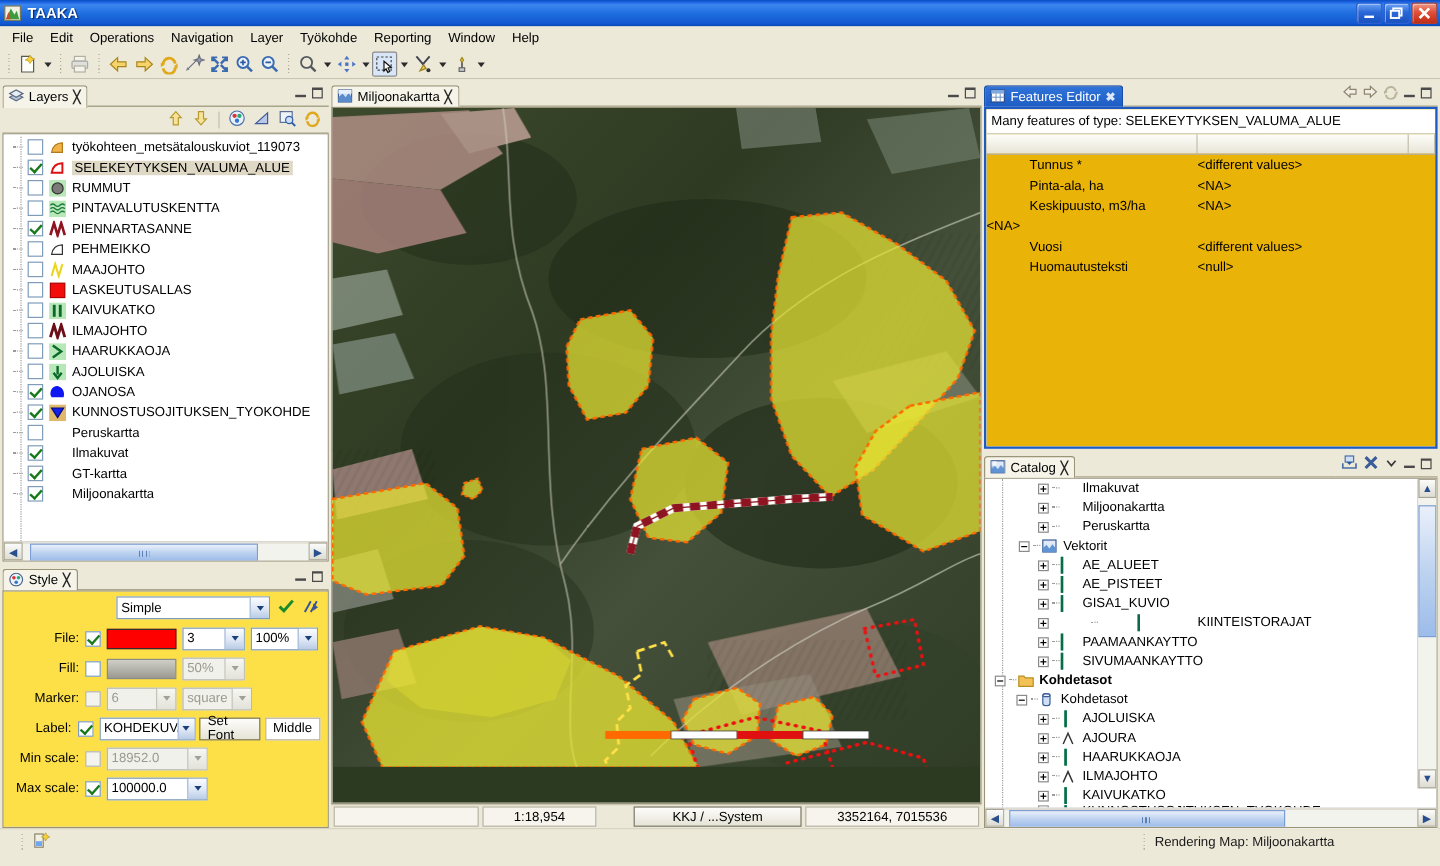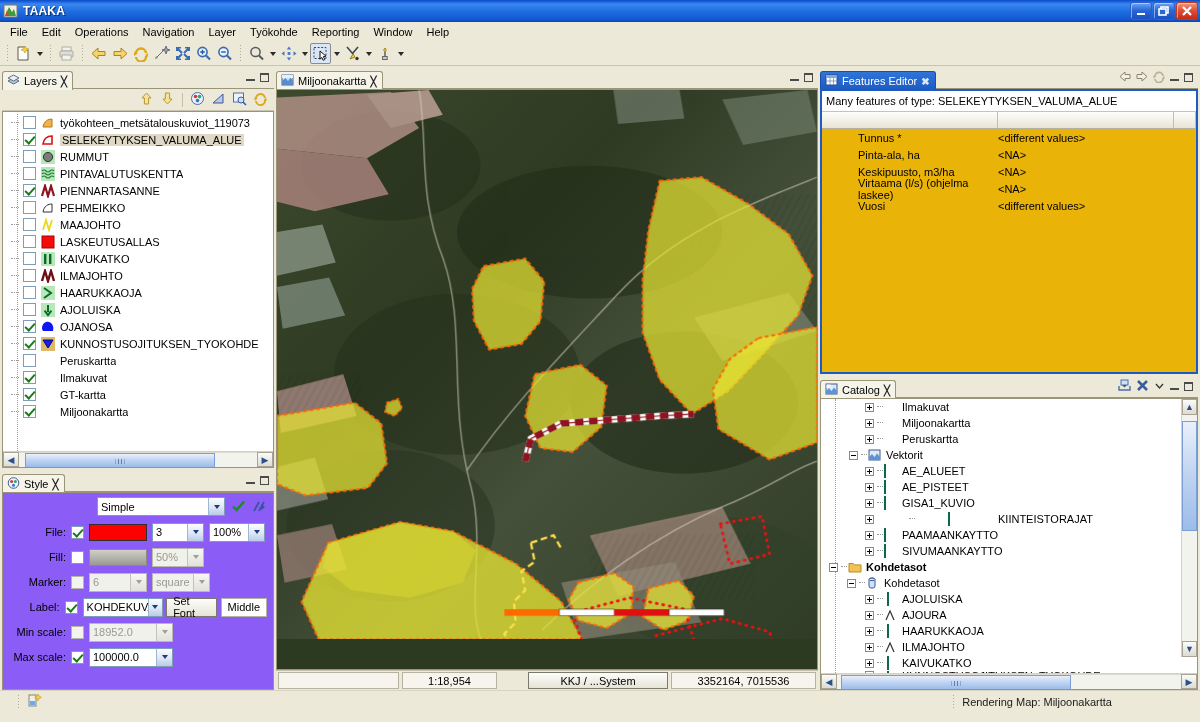--- a/index.html
+++ b/index.html
@@ -93,21 +93,21 @@
               border:1px solid #a8a392; display:flex;align-items:center;justify-content:center;
               color:#2b4f8e; font-size:9px; }
   .sb-track { flex:1; height:15px; background:#f3f3ee; border-top:1px solid #dedad0; position:relative; }
   .sb-thumb { position:absolute; top:0; height:15px;
               background:linear-gradient(to bottom,#eaf0fb,#bed3f0 50%,#9dbcea);
               border:1px solid #7b9ed4; }
   .sb-grip { position:absolute; top:5px; left:50%; transform:translateX(-50%); width:9px; height:5px;
              background-image:repeating-linear-gradient(to right,#5c7fb8 0 1px,transparent 1px 3px); }
 
   
-  #style-body { position:absolute; inset:0; background:#8b5cf6; padding:4px 6px; }
+  #style-body { position:absolute; inset:0; background:#fde047; padding:4px 6px; }
   .style-top { display:flex; align-items:center; gap:6px; justify-content:flex-end; margin-bottom:5px;}
   .srow { display:flex; align-items:center; height:22px; margin-bottom:3px; }
   .slabel { width:62px; text-align:right; padding-right:5px; font-size:11px; }
   .schk { width:13px;height:13px;border:1px solid #7f9db9;background:#fff;margin-right:5px;position:relative;flex:none;}
   .schk.on:after{content:"";position:absolute;left:3px;top:0px;width:4px;height:8px;border:solid #1a7a1a;border-width:0 2px 2px 0;transform:rotate(42deg);}
   .schk.dis{border-color:#b6b6ab;background:#f4f4ef;}
   .combo { height:19px; border:1px solid #7f9db9; background:#fff; display:flex; align-items:center;
            font-size:11px; padding-left:3px; position:relative; }
   .combo .cbtn { width:16px; height:100%; margin-left:auto;
                  background:linear-gradient(to bottom,#fbfcfe,#dde7f5 55%,#b9cbe6);
@@ -907,26 +907,29 @@
             </div>
             <div class="fe-row">
               <span class="fe-c1">Pinta-ala, ha</span>
               <span class="fe-c2">&lt;NA&gt;</span>
             </div>
             <div class="fe-row">
               <span class="fe-c1">Keskipuusto, m3/ha</span>
               <span class="fe-c2">&lt;NA&gt;</span>
             </div>
             <div class="fe-row">
-              <span class="fe-c1">Virtaama (l/s) (ohjelma laskee)</span>
               <span class="fe-c2">&lt;NA&gt;</span>
             </div>
             <div class="fe-row">
               <span class="fe-c1">Vuosi</span>
               <span class="fe-c2">&lt;different values&gt;</span>
+            </div>
+            <div class="fe-row">
+              <span class="fe-c1">Huomautusteksti</span>
+              <span class="fe-c2">&lt;null&gt;</span>
             </div>
           </div>
         </div>
       </div>
     </div>
 
     <div class="view" style="flex:1;margin-top:3px;">
       <div class="view-tabrow">
         <div class="view-tab">
           <span>

